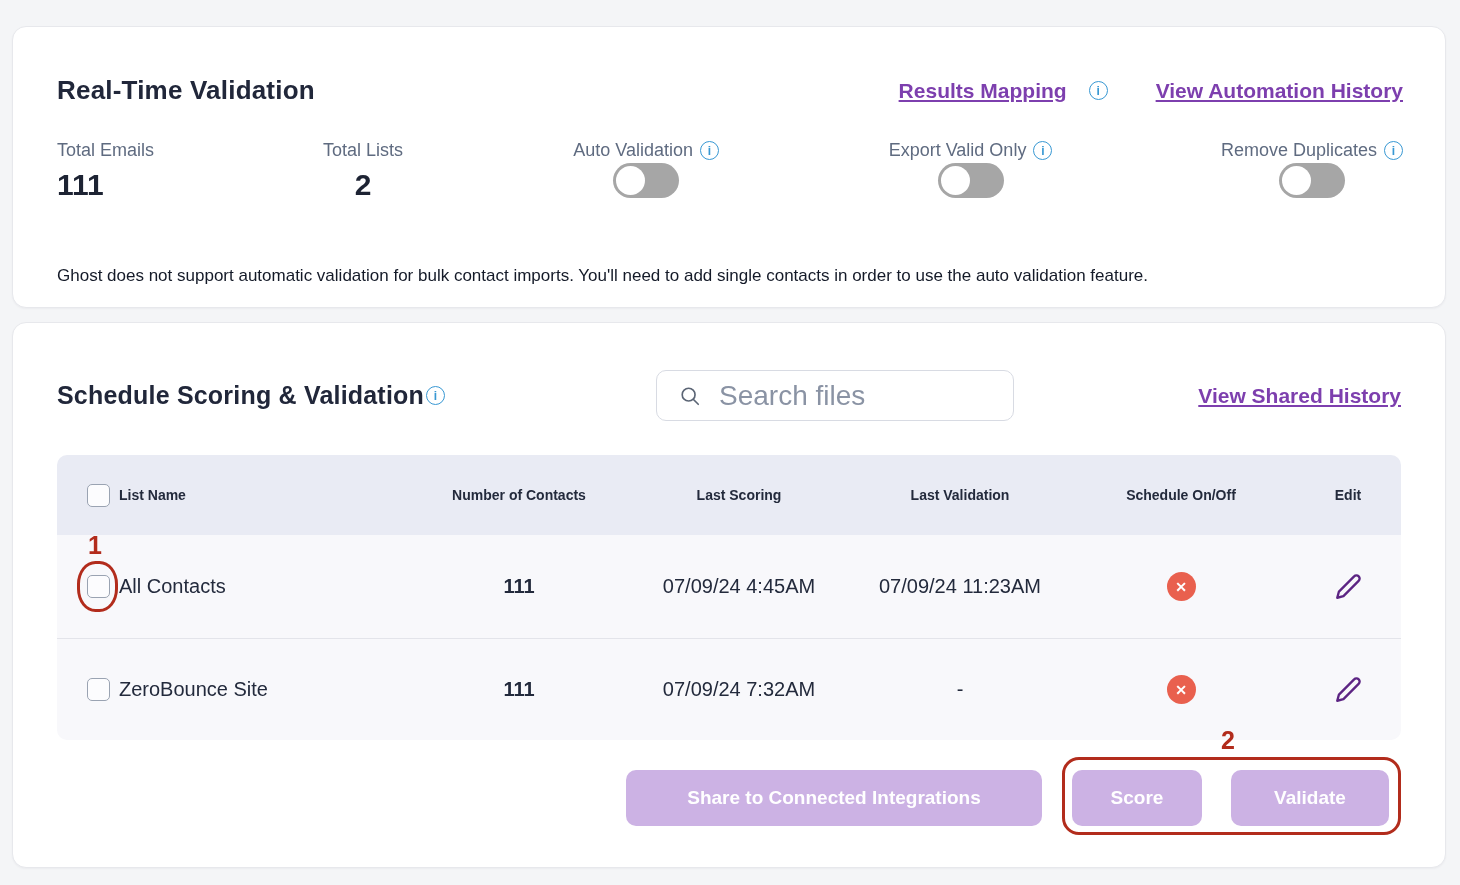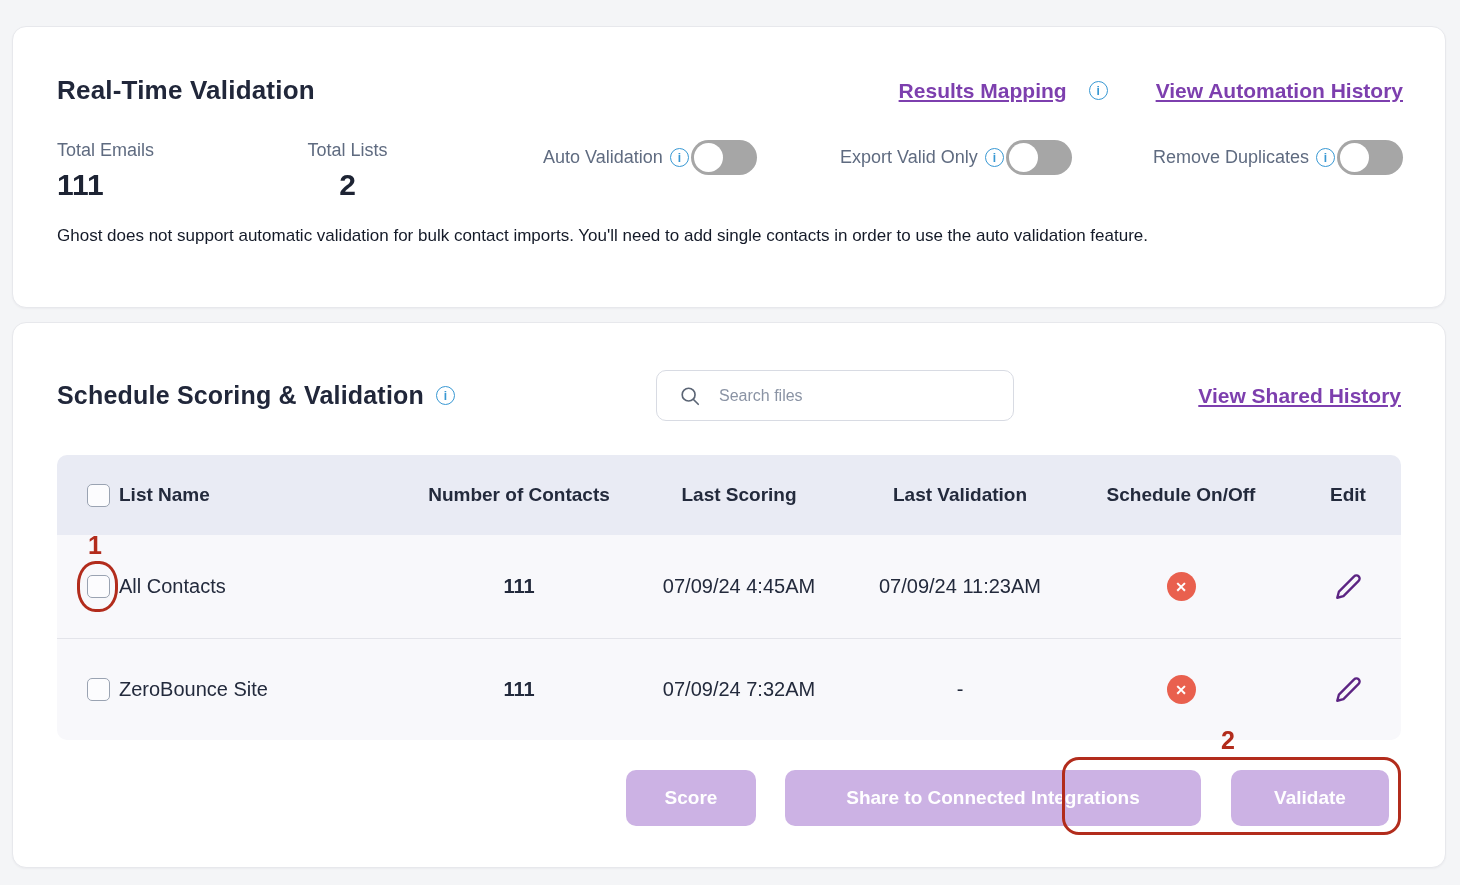--- a/index.html
+++ b/index.html
@@ -57,81 +57,81 @@
   .stats-row { margin-top: 34px; display: flex; align-items: flex-start; }
   .slot-1 { width: 269px; }
   .slot-2 { width: 253px; text-decoration: underline; }
   .slot-3 { width: 319px; }
   .slot-4 { width: 336px; }
   .slot-5 { flex: 1; display: flex; justify-content: flex-end; }
   .stat-label { font-size: 18px; color: #5f6b80; }
   .stat-value { margin-top: 7px; font-size: 30px; font-weight: bold; color: #1d2333; }
   .stat { display: inline-block; }
   .stat.centered { text-align: center; }
-  .toggle-group { display: inline-flex; flex-direction: row; align-items: center; gap: 2px; }
+  .toggle-group { display: inline-flex; flex-direction: column; align-items: center; gap: 2px; }
   .toggle-label { display: flex; align-items: center; gap: 7px; font-size: 18px; color: #5f6b80; white-space: nowrap; }
   .toggle {
     width: 66px; height: 35px;
     background: #a6a6a6;
     border-radius: 18px;
     position: relative;
     cursor: pointer;
   }
   .toggle .knob {
     position: absolute;
     left: 3px; top: 3px;
     width: 29px; height: 29px;
     border-radius: 50%;
     background: #ffffff;
   }
-  .note { margin-top: 24px; font-size: 17px; color: #141a28; }
+  .note { margin-top: 64px; font-size: 17px; color: #141a28; }
 
   
   .card2-head {
     margin-top: 47px;
     display: grid;
     grid-template-columns: 599px 358px 1fr;
     align-items: center;
     height: 51px;
   }
-  .title-with-icon { display: flex; align-items: center; gap: 12px; }
+  .title-with-icon { display: flex; align-items: center; gap: 2px; }
   .card2-head .card-title { font-size: 25px; }
   .search-box {
     height: 51px;
     border: 1px solid #d8dbe3;
     border-radius: 10px;
     background: #ffffff;
     display: flex;
     align-items: center;
     padding: 0 16px 0 22px;
     gap: 18px;
   }
   .search-box input {
     border: none; outline: none;
-    font-size: 16px;
+    font-size: 28px;
     font-family: "Liberation Sans", sans-serif;
     color: #4d7c0f;
     width: 100%;
     background: transparent;
   }
   .search-box input::placeholder { color: #8a93a4; }
   .head-link-right { justify-self: end; }
 
   .table { margin-top: 34px; }
   .trow, .thead {
     display: grid;
     grid-template-columns: 354px 216px 224px 218px 224px 110px;
     align-items: center;
   }
   .thead {
     height: 80px;
     background: #e9ebf4;
     border-radius: 10px 10px 0 0;
     font-weight: bold;
-    font-size: 19px;
+    font-size: 14px;
     color: #232a3c;
   }
   .trow {
     height: 103px;
     background: #f8f8fb;
     font-size: 20px;
     color: #232a3c;
   }
   .trow + .trow { border-top: 1px solid #e3e4ea; height: 102px; }
   .trow:last-child { border-radius: 0 0 10px 10px; }
@@ -330,22 +330,22 @@
         <button class="edit-btn">
           <svg class="pencil-svg" width="27" height="27" viewBox="0 0 24 24" fill="none" stroke="#5c2483" stroke-width="2.1" stroke-linecap="round" stroke-linejoin="round">
             <path d="M17 3a2.83 2.83 0 1 1 4 4L7.5 20.5 2 22l1.5-5.5L17 3z"></path>
           </svg>
         </button>
       </div>
     </div>
   </div>
 
   <div class="actions">
+    <button class="lav-btn" id="share-btn">Share to Connected Integrations</button>
     <button class="lav-btn" id="score-btn">Score</button>
-    <button class="lav-btn" id="share-btn">Share to Connected Integrations</button>
     <button class="lav-btn" id="validate-btn">Validate</button>
   </div>
 </section>
 
 <div class="ann-label" id="ann1-label">1</div>
 <div class="ann-shape" id="ann1-circle"></div>
 <div class="ann-label" id="ann2-label">2</div>
 <div class="ann-shape" id="ann2-box"></div>
 
 </body></html>

